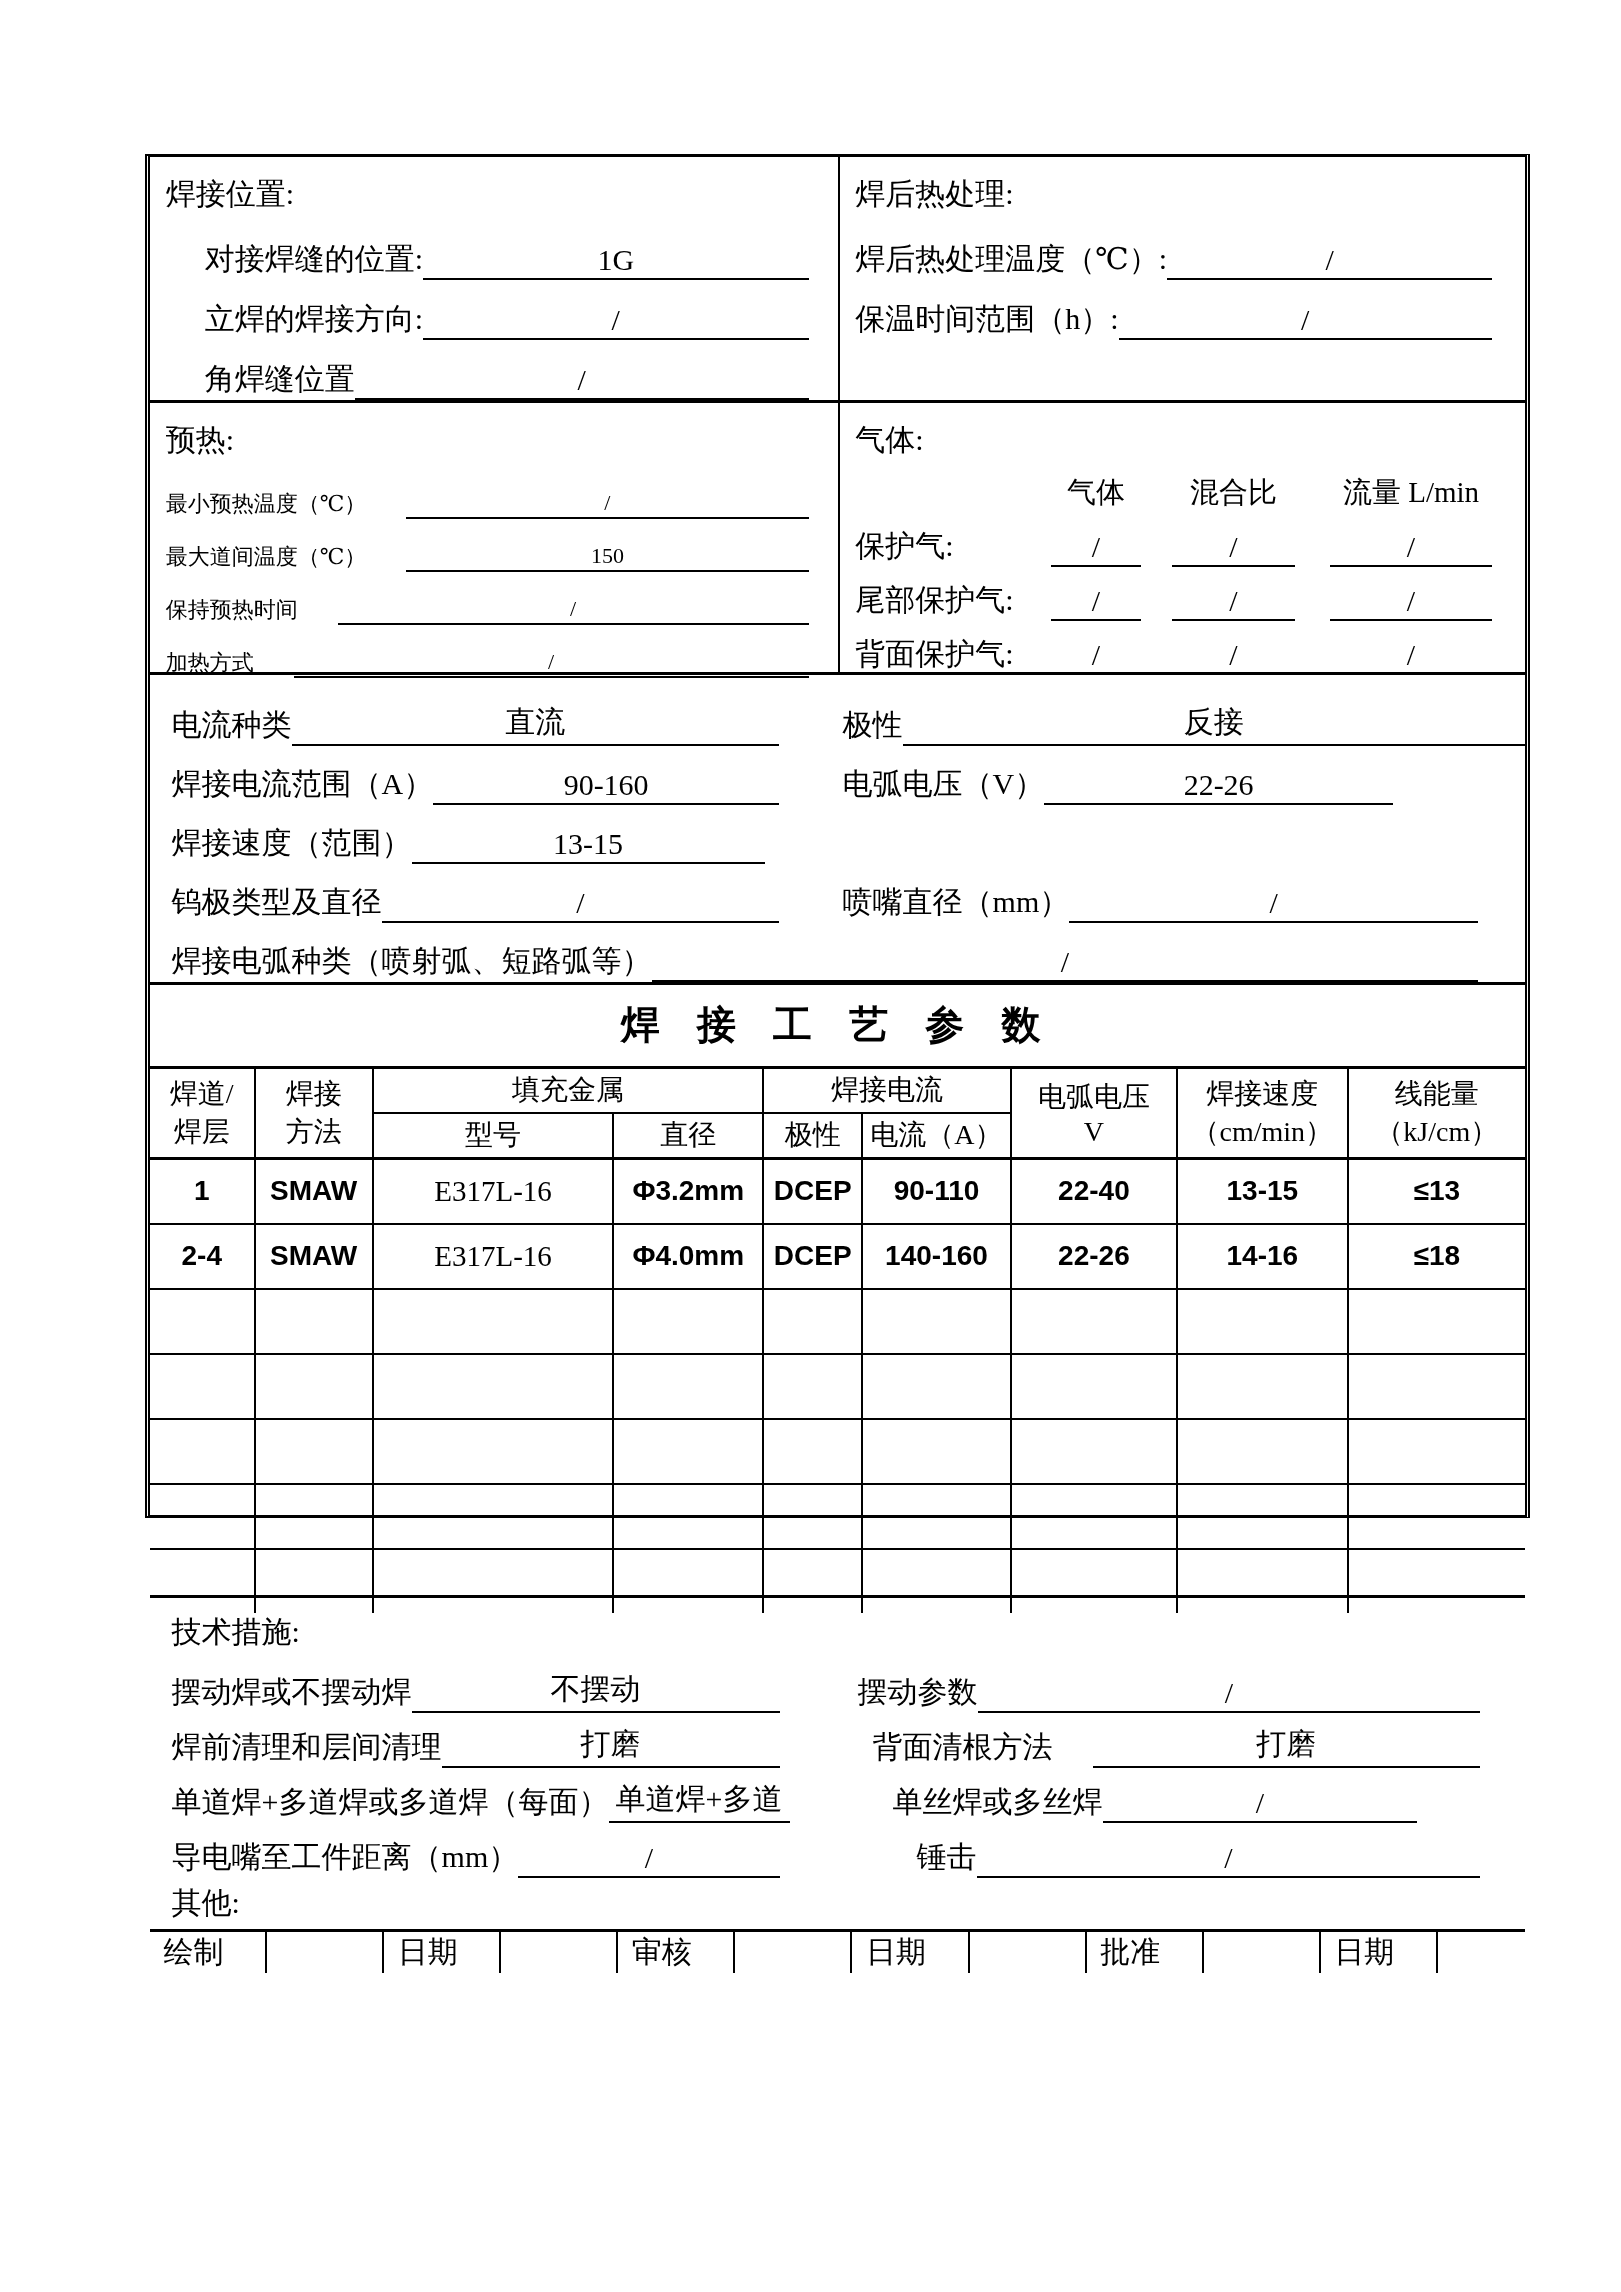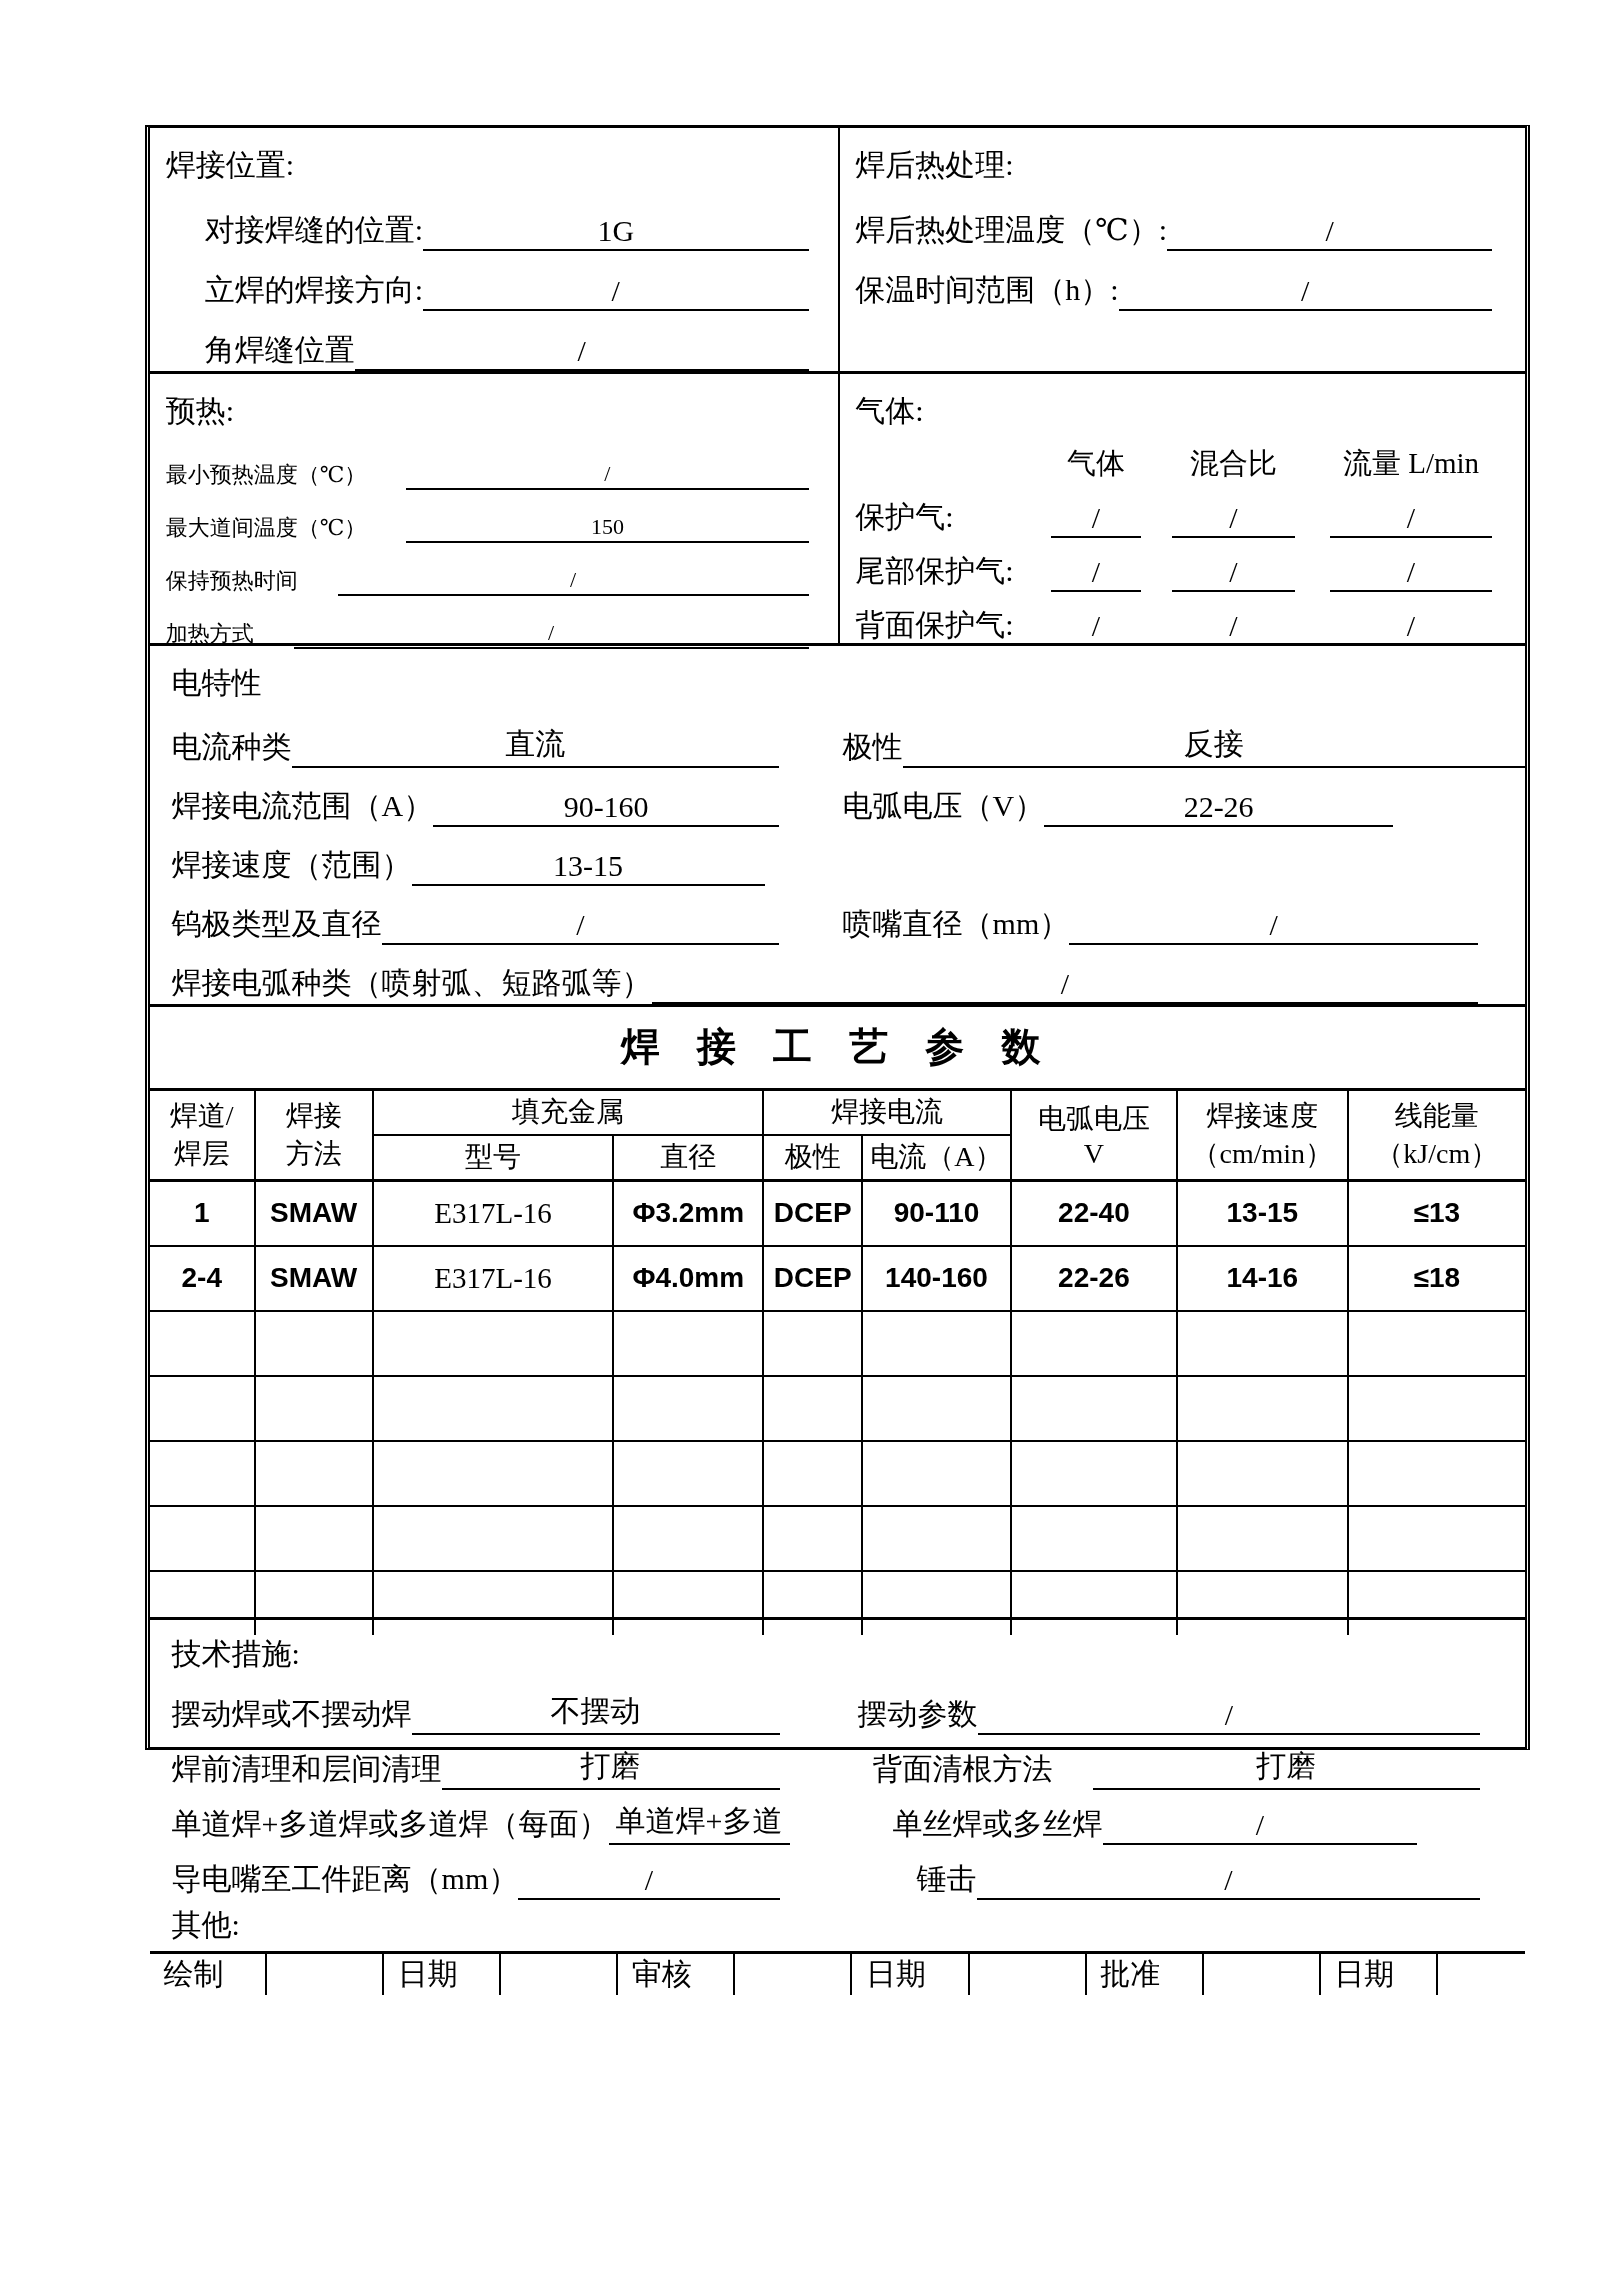--- a/index.html
+++ b/index.html
@@ -2,21 +2,21 @@
 <html><head>
 <meta charset="utf-8">
 <style>
   html,body{margin:0;padding:0;background:#e8e8e8;}
   .page{
     width:1621px;height:2293px;background:#ffffff;position:relative;
     font-family:"Liberation Serif","DejaVu Serif",serif;color:#000;
     margin:0 auto;overflow:hidden;
   }
   .sheet{
-    position:absolute;left:145px;top:125px;width:1385px;height:1625px;
+    position:absolute;left:145px;top:154px;width:1385px;height:1364px;
     box-sizing:border-box;
     border-top:3.9px solid #000;border-bottom:3.9px solid #000;
     border-left:5.9px double #000;border-right:5.9px double #000;
     display:flex;flex-direction:column;
   }
   .sec{box-sizing:border-box;border-bottom:3.9px solid #000;}
   .sec:last-child{border-bottom:none;gap:28px;}
   .sec1{height:267px;}
   .sec2{height:272px;}
   .sec3{height:369px;padding:11.8px 0 0 21.6px;}
@@ -168,21 +168,20 @@
         <div class="gasrow">
           <span class="g-lbl">背面保护气:</span>
           <span class="ul g-c1">/</span>
           <span class="ul g-c2">/</span>
           <span class="ul g-c3">/</span>
         </div>
       </div>
     </div>
 
     <div class="sec sec3">
-      <div class="sec-title">电特性</div>
       <div class="eline">
         <span class="eleft">
           <span class="lbl">电流种类</span>
           <span class="ul mr20">直流</span>
         </span>
         <span class="eright">
           <span class="lbl">极性</span>
           <span class="ul mr0">反接</span>
         </span>
       </div>

